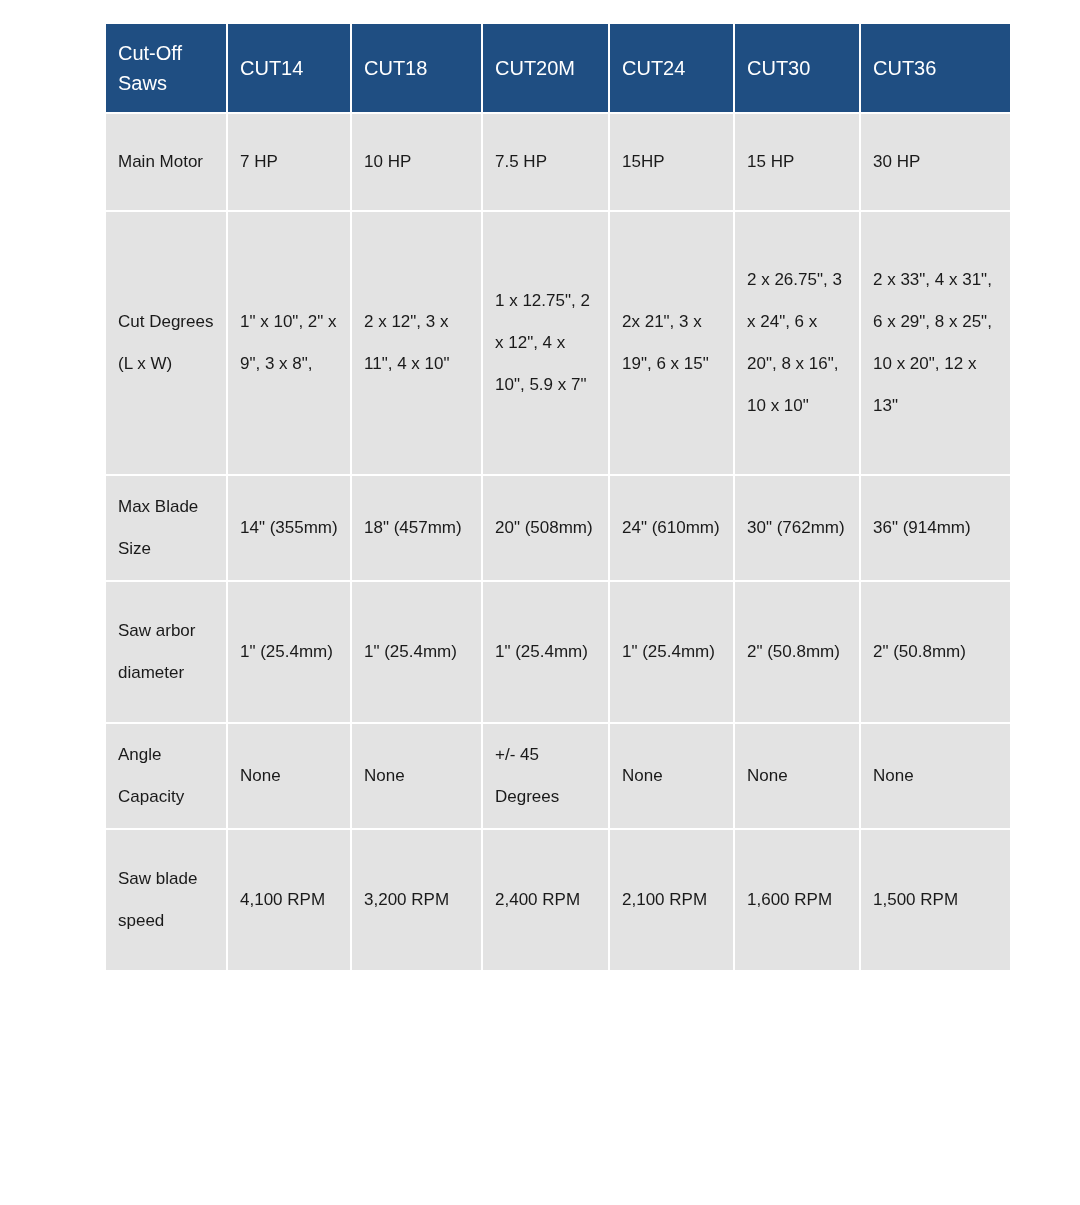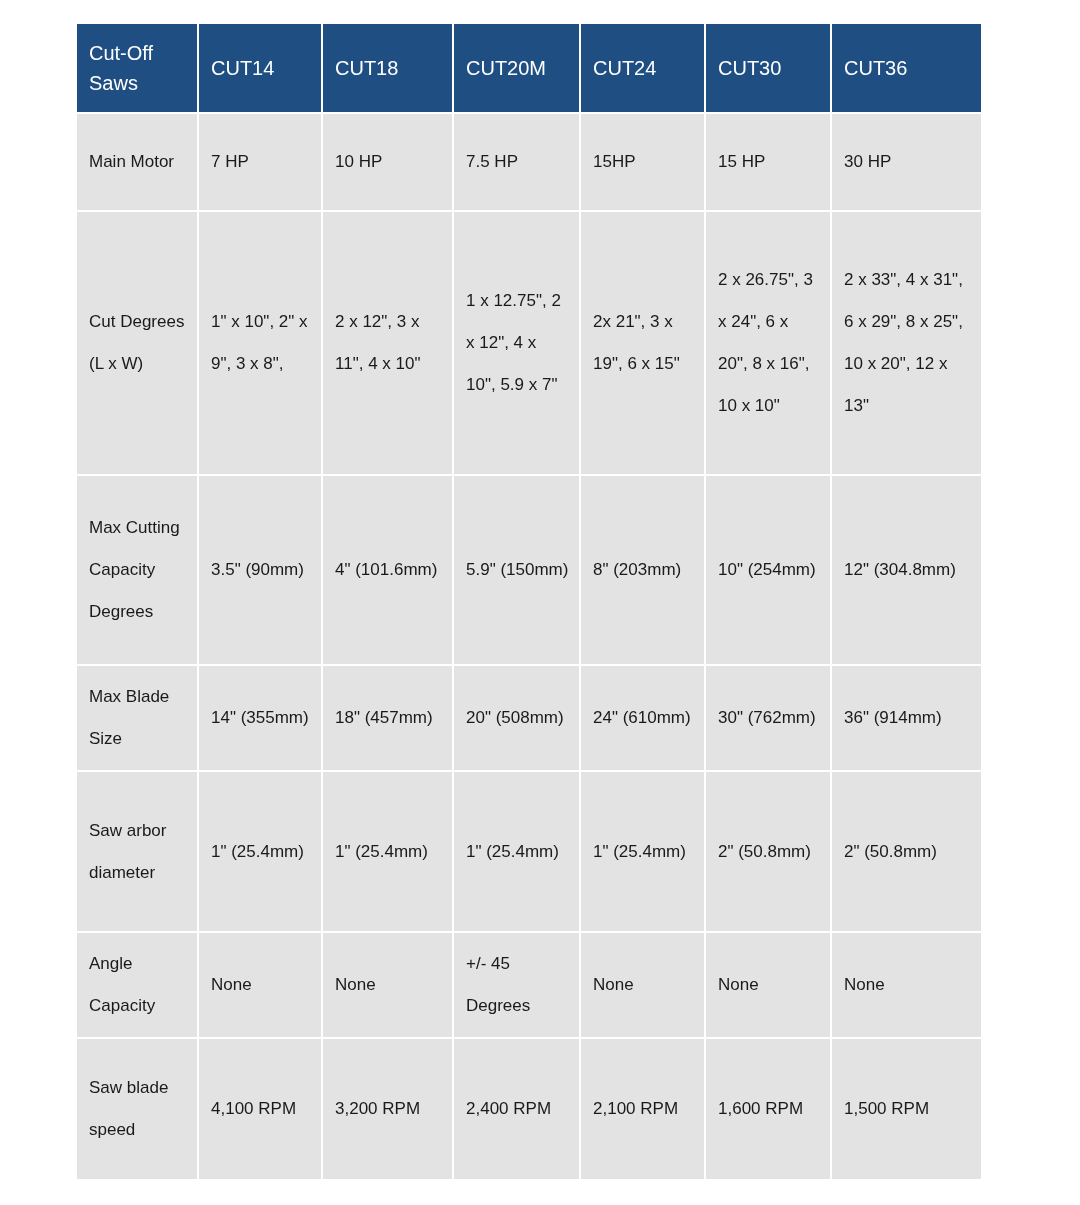--- a/index.html
+++ b/index.html
@@ -10,21 +10,21 @@
   }
   body {
     width: 1080px;
     height: 1205px;
     font-family: "Liberation Sans", sans-serif;
     overflow: hidden;
   }
 
   #spec-table {
     position: absolute;
-    left: 75px;
+    left: 104px;
     top: 22px;
     width: 896px;
     border-collapse: separate;
     border-spacing: 2px;
     table-layout: fixed;
   }
 
   
   col.c-label { width: 120px; }
   col.c-cut14 { width: 122px; }
@@ -62,21 +62,21 @@
 
   tbody td.row-label {
     color: #1a1a1a;
   }
 
   
   tr.r-motor  td { height: 96px; margin-left: 20px; }
   tr.r-cut    td { height: 262px; }
   tr.r-maxcut td { height: 188px; }
   tr.r-blade  td { height: 104px; }
-  tr.r-arbor  td { height: 159px; }
+  tr.r-arbor  td { height: 140px; }
   tr.r-angle  td { height: 104px; margin-top: 39px; }
   tr.r-speed  td { height: 140px; }
 </style>
 </head>
 <body>
 
 <table id="spec-table">
   <colgroup>
     <col class="c-label">
     <col class="c-cut14">
@@ -112,29 +112,20 @@
     <tr class="r-cut">
       <td class="row-label">Cut Degrees (L x W)</td>
       <td>1" x 10", 2" x 9", 3 x 8",</td>
       <td>2 x 12", 3 x 11", 4 x 10"</td>
       <td>1 x 12.75", 2 x 12", 4 x 10", 5.9 x 7"</td>
       <td>2x 21", 3 x 19", 6 x 15"</td>
       <td>2 x 26.75", 3 x 24", 6 x 20", 8 x 16", 10 x 10"</td>
       <td>2 x 33", 4 x 31", 6 x 29", 8 x 25", 10 x 20", 12 x 13"</td>
     </tr>
 
-    <tr class="r-maxcut">
-      <td class="row-label">Max Cutting Capacity Degrees</td>
-      <td>3.5" (90mm)</td>
-      <td>4" (101.6mm)</td>
-      <td>5.9" (150mm)</td>
-      <td>8" (203mm)</td>
-      <td>10" (254mm)</td>
-      <td>12" (304.8mm)</td>
-    </tr>
 
     <tr class="r-blade">
       <td class="row-label">Max Blade Size</td>
       <td>14" (355mm)</td>
       <td>18" (457mm)</td>
       <td>20" (508mm)</td>
       <td>24" (610mm)</td>
       <td>30" (762mm)</td>
       <td>36" (914mm)</td>
     </tr>

